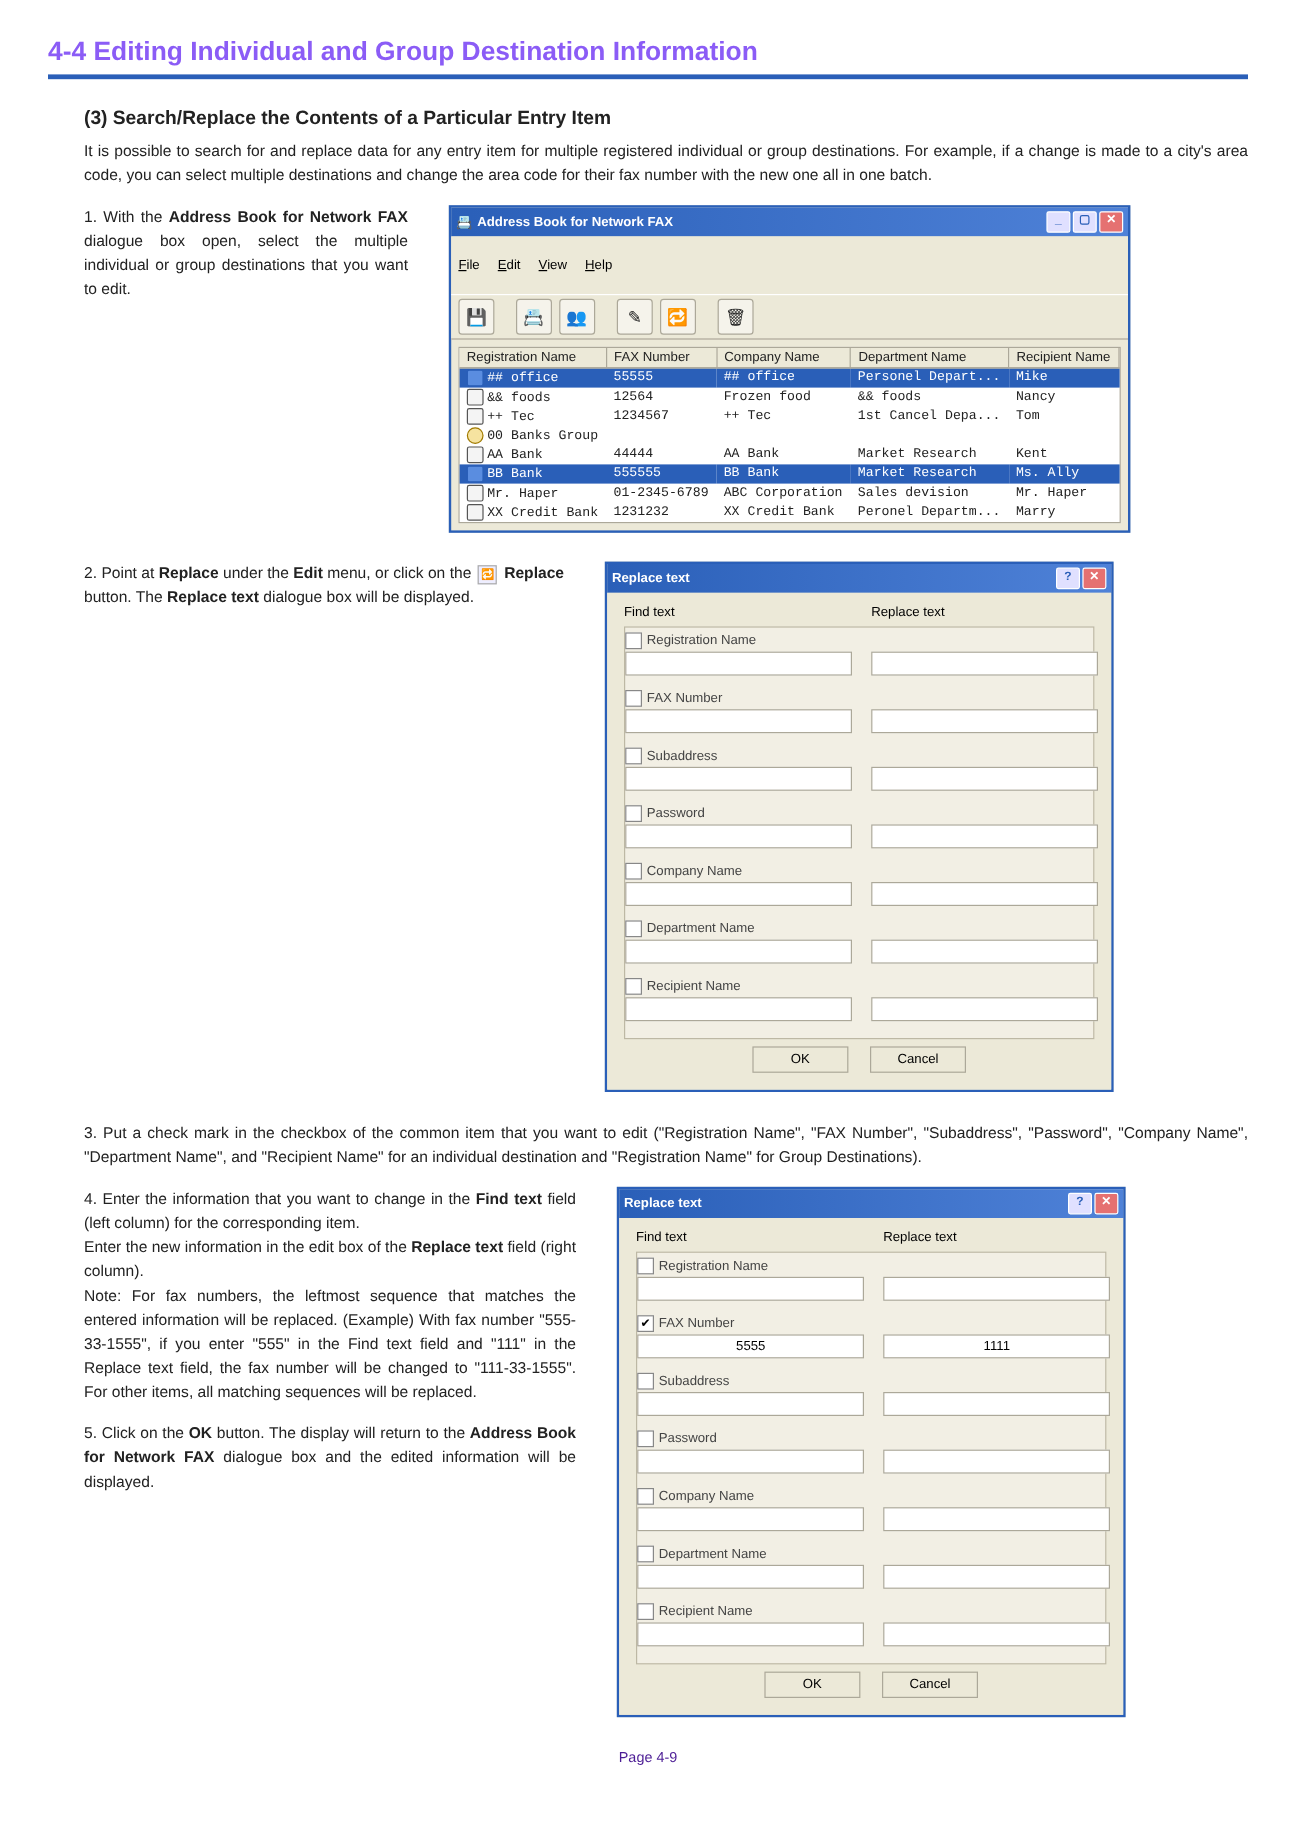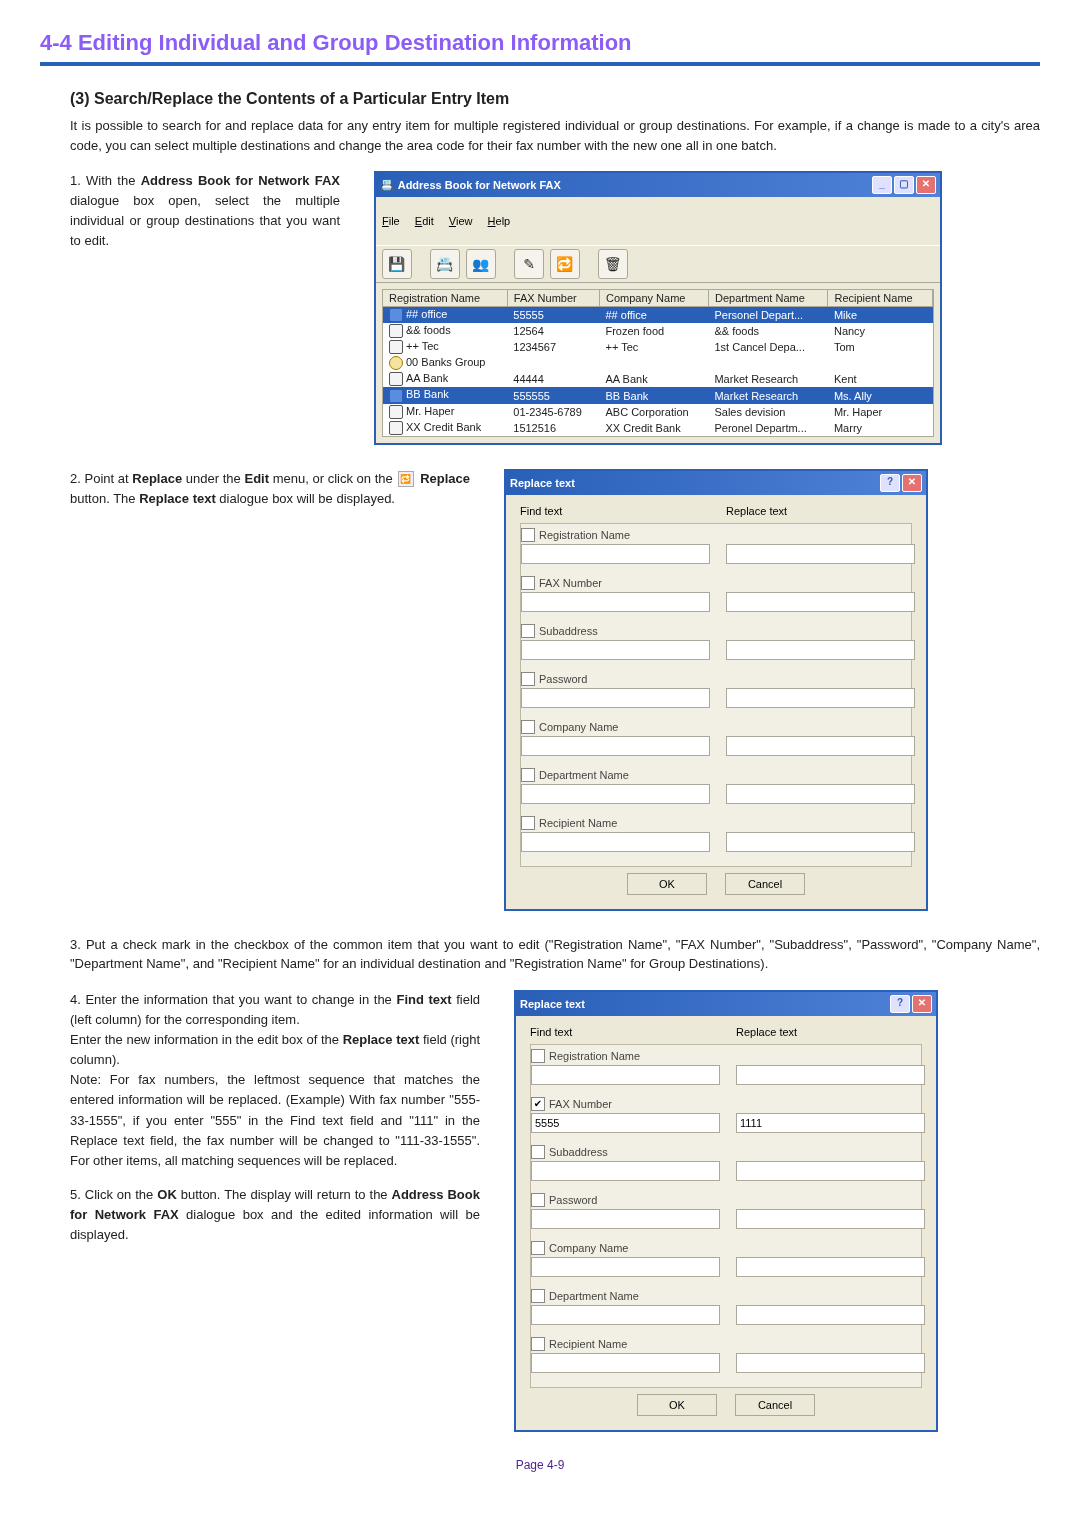--- a/index.html
+++ b/index.html
@@ -137,20 +137,21 @@
     border-right: 1px solid #aca899;
     border-bottom: 1px solid #aca899;
     font-weight: normal;
     text-align: left;
     padding: 2px 6px;
     cursor: pointer;
   }
   table.list td {
     padding: 1px 6px;
     white-space: nowrap;
+    font-family: Liberation Mono, monospace;
   }
   tr.sel td { background: #2a5fb8; color: #fff; }
   .rowicon {
     display: inline-block;
     width: 12px; height: 12px;
     vertical-align: middle;
     margin-right: 3px;
     border-radius: 2px;
   }
   .ri-bluecard { background: #5a8de0; border: 1px solid #2a5fb8; }
@@ -178,20 +179,21 @@
     align-items: center;
     gap: 4px;
   }
   .fieldrow input[type=text] {
     width: 98%;
     height: 18px;
     border: 1px solid #aca899;
     background: #fff;
     font-size: 11px;
     padding: 0 3px;
+    text-align: center;
   }
   .chk {
     width: 12px; height: 12px;
     border: 1px solid #888;
     background: #fff;
     display: inline-flex;
     align-items: center;
     justify-content: center;
     font-size: 10px;
     color: #000;
@@ -323,21 +325,21 @@
             </tr>
             <tr>
               <td><span class="rowicon ri-card"></span>Mr. Haper</td>
               <td>01-2345-6789</td>
               <td>ABC Corporation</td>
               <td>Sales devision</td>
               <td>Mr. Haper</td>
             </tr>
             <tr>
               <td><span class="rowicon ri-card"></span>XX Credit Bank</td>
-              <td>1512516</td>
+              <td>1231232</td>
               <td>XX Credit Bank</td>
               <td>Peronel Departm...</td>
               <td>Marry</td>
             </tr>
           </tbody>
       </table>
     </div>
   </div>
 </div>
 

